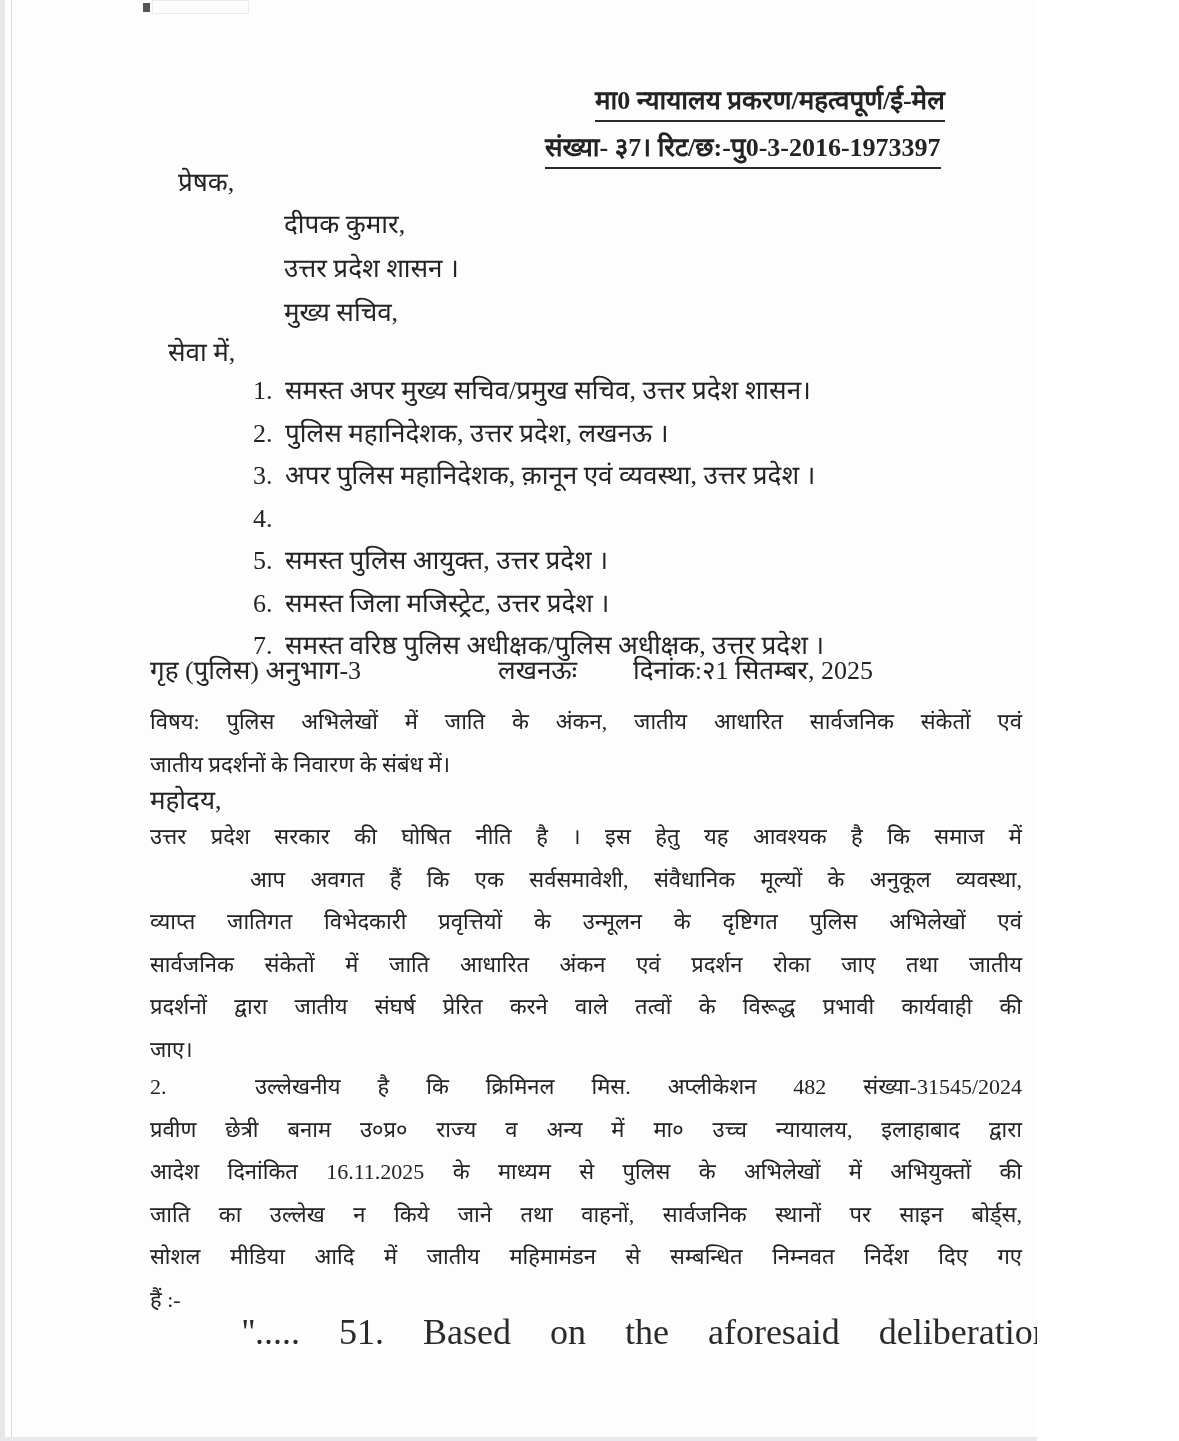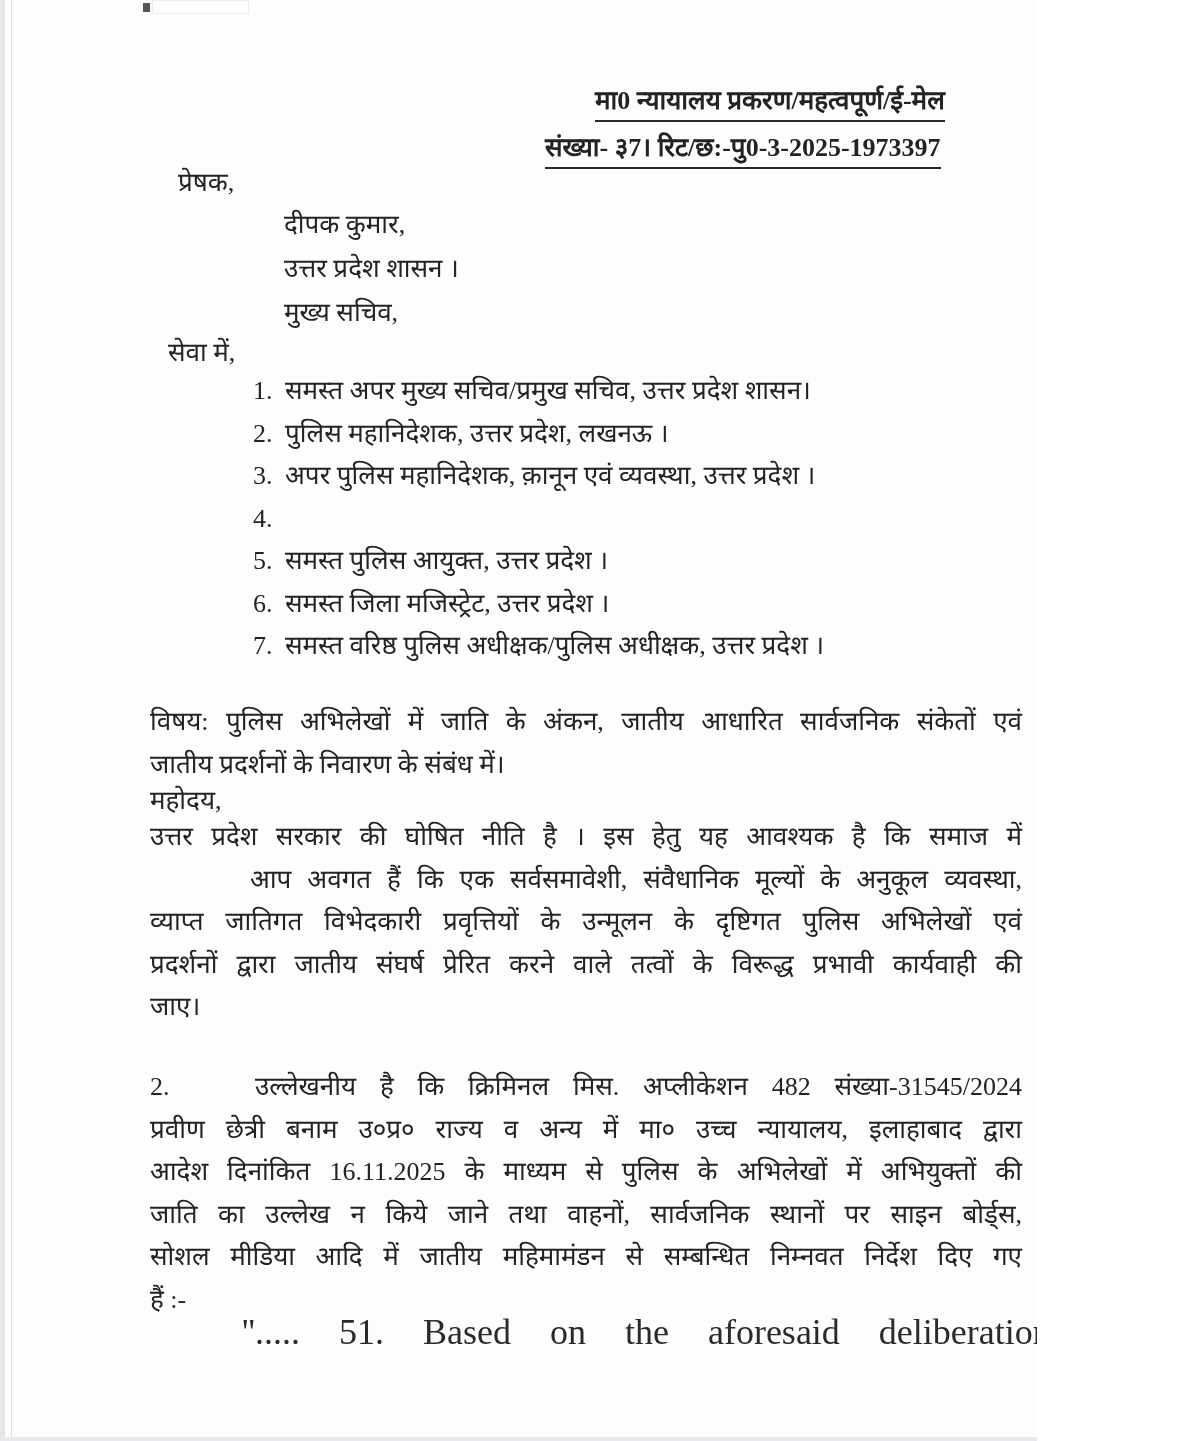--- a/index.html
+++ b/index.html
@@ -37,21 +37,21 @@
   .to-block{position:absolute;left:253px;top:378px;width:790px;}
   .to-item{display:flex;height:42.5px;}
   .to-num{width:32px;flex:0 0 32px;}
 
   .meta-row{position:absolute;left:150px;top:658px;width:880px;height:32px;}
   .meta-section{position:absolute;left:0;top:0;}
   .meta-place{position:absolute;left:348px;top:0;}
   .meta-date{position:absolute;left:483px;top:0;}
 
   .subject{position:absolute;left:150px;top:701px;width:872px;}
-  .body-line{font-size:26px;line-height:42.5px;white-space:nowrap;}
+  .body-line{font-size:22px;line-height:42.5px;white-space:nowrap;}
   .jl{white-space:normal;text-align:justify;text-align-last:justify;}
 
   .salutation{position:absolute;left:150px;top:788px;}
 
   .para1{position:absolute;left:150px;top:816px;width:872px;}
   .para1 .first{padding-left:100px;}
 
   .para2{position:absolute;left:150px;top:1066px;width:872px;}
   .hang-num{display:inline-block;width:105px;}
 
@@ -70,21 +70,21 @@
   <div class="edge-bottom"></div>
   <div class="artifact-dot"></div>
   <div class="artifact-box"></div>
   <div class="artifact-smudge"></div>
   <div class="artifact-smudge2"></div>
 
   <div class="hdr1 txt">
     <span class="u">मा0 न्यायालय प्रकरण/महत्वपूर्ण/ई-मेल</span>
   </div>
   <div class="hdr2 txt">
-    <span class="u">संख्या- ३7।  रिट/छ:-पु0-3-2025-1973397</span>
+    <span class="u">संख्या- ३7।  रिट/छ:-पु0-3-2016-1973397</span>
   </div>
 
   <div class="sender-label txt">प्रेषक,</div>
   <div class="sender-block txt">
     <div>दीपक कुमार,</div>
     <div>उत्तर प्रदेश शासन ।</div>
     <div>मुख्य सचिव,</div>
   </div>
 
   <div class="to-label txt">सेवा में,</div>
@@ -111,32 +111,38 @@
     <div class="to-item">
       <span class="to-num">6.</span>
       <span>समस्त जिला मजिस्ट्रेट, उत्तर प्रदेश ।</span>
     </div>
     <div class="to-item">
       <span class="to-num">7.</span>
       <span>समस्त वरिष्ठ पुलिस अधीक्षक/पुलिस अधीक्षक, उत्तर प्रदेश ।</span>
     </div>
   </div>
 
+  <div class="meta-row txt">
+    <span class="meta-section">गृह (पुलिस) अनुभाग-3</span>
+    <span class="meta-place">लखनऊः</span>
+    <span class="meta-date">दिनांक:२1 सितम्बर, 2025</span>
+  </div>
 
   <div class="subject">
     <div class="body-line jl">विषय: पुलिस अभिलेखों में जाति के अंकन, जातीय आधारित सार्वजनिक संकेतों एवं</div>
     <div class="body-line">जातीय प्रदर्शनों के निवारण के संबंध में।</div>
   </div>
 
   <div class="salutation txt">महोदय,</div>
 
   <div class="para1">
     <div class="body-line jl">उत्तर प्रदेश सरकार की घोषित नीति है । इस हेतु यह आवश्यक है कि समाज में</div>
     <div class="body-line jl first">आप अवगत हैं कि एक सर्वसमावेशी, संवैधानिक मूल्यों के अनुकूल व्यवस्था,</div>
     <div class="body-line jl">व्याप्त  जातिगत विभेदकारी प्रवृत्तियों के उन्मूलन के दृष्टिगत पुलिस अभिलेखों एवं</div>
+    <div class="body-line jl">सार्वजनिक संकेतों में जाति आधारित अंकन एवं प्रदर्शन रोका जाए तथा जातीय</div>
     <div class="body-line jl">प्रदर्शनों द्वारा जातीय संघर्ष प्रेरित करने वाले तत्वों के विरूद्ध प्रभावी कार्यवाही की</div>
     <div class="body-line">जाए।</div>
   </div>
 
   <div class="para2">
     <div class="body-line jl">
       <span class="hang-num">2.</span><span>उल्लेखनीय है कि क्रिमिनल मिस. अप्लीकेशन 482 संख्या-31545/2024</span>
     </div>
     <div class="body-line jl">प्रवीण छेत्री बनाम उ०प्र० राज्य व अन्य में मा० उच्च न्यायालय, इलाहाबाद द्वारा</div>
     <div class="body-line jl">आदेश दिनांकित 16.11.2025 के माध्यम से पुलिस के अभिलेखों में अभियुक्तों की</div>

